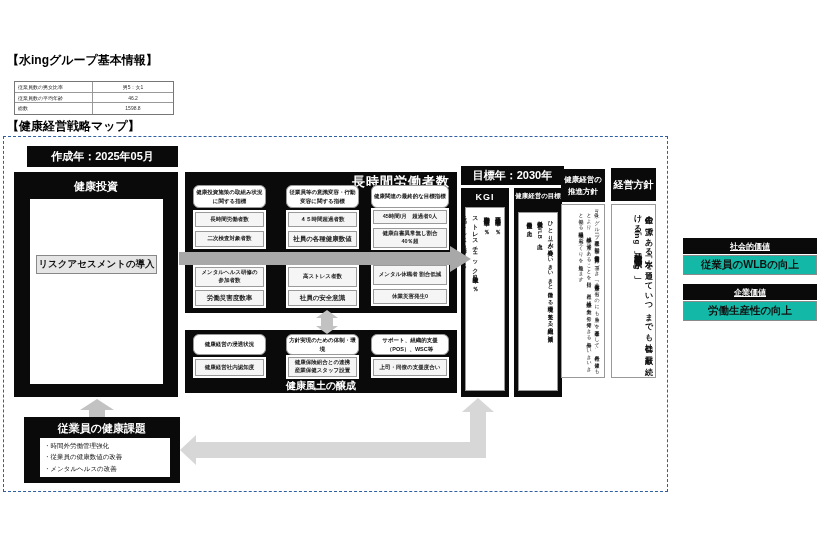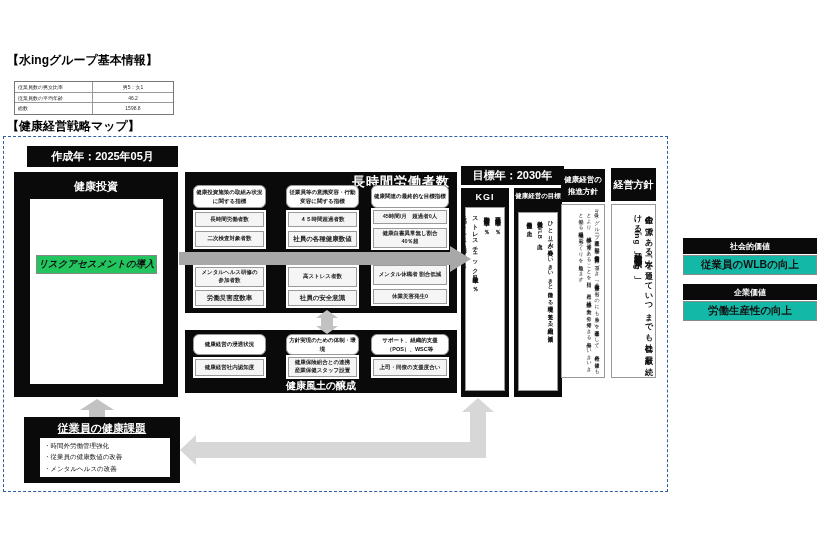--- a/index.html
+++ b/index.html
@@ -28,21 +28,21 @@
 
   .card-header { background:#fff; border:1px solid #999; border-radius:6px; display:flex; align-items:center; justify-content:center; text-align:center; font-weight:bold; font-size:5.5px; line-height:1.5; padding:1px 2px; }
   .kpi-item { background:#f5f5f5; border:1px solid #9a9a9a; box-shadow:0 0 0 2px #fff; display:flex; align-items:center; justify-content:center; text-align:center; font-size:5.5px; font-weight:bold; color:#222; line-height:1.45; padding:1px 3px; }
 
   .vcard { background:#fff; border:1px solid #999; }
   .vtext { writing-mode:vertical-rl; text-orientation:mixed; }
   .v-line { font-weight:bold; font-size:6px; letter-spacing:.5px; margin-left:2px; line-height:1.55; }
   .v-par { font-size:5px; letter-spacing:.4px; line-height:1.6; color:#111; }
   .v-policy { font-size:8px; font-weight:bold; letter-spacing:1px; line-height:1.35; color:#111; }
 
-  .value-bar { background:#0a0a0a; color:#fff; font-weight:bold; font-size:8px; display:flex; align-items:center; justify-content:center; }
+  .value-bar { background:#0a0a0a; color:#fff; font-weight:bold; font-size:8px; display:flex; align-items:center; justify-content:center;text-decoration:underline; }
   .value-box { background:#14b8a6; border:1px solid #8a8a8a; font-weight:bold; font-size:10.5px; display:flex; align-items:center; justify-content:center; }
 
   .issues-box { background:#fff; font-size:6.5px; line-height:1.75; padding:2px 4px; color:#111; }
 
   .tri { width:0; height:0; }
 </style>
 </head>
 <body>
 
 <div class="page">
@@ -66,21 +66,21 @@
 
   <div class="abs sec-title" style="left:7px; top:118px;">【健康経営戦略マップ】</div>
 
   <div class="abs dashed-frame" style="left:3px; top:136px; width:665px; height:356px;"></div>
 
   <div class="abs blackbar" style="left:27px; top:146px; width:151px; height:21px; font-size:11px;">作成年：2025年05月</div>
 
   <div class="abs panel" style="left:14px; top:172px; width:164px; height:225px;"></div>
   <div class="abs panel-title" style="left:14px; top:179px; width:164px; font-size:11px;">健康投資</div>
   <div class="abs invest-box" style="left:30px; top:199px; width:133px; height:185px;"></div>
-  <div class="abs invest-item" style="left: 36px; top: 255px; width: 121px; height: 19px; background-color: #22c55e; font-style: italic;">リスクアセスメントの導入</div>
+  <div class="abs invest-item" style="left: 36px; top: 255px; width: 121px; height: 19px; background-color: #e5e5e5;">リスクアセスメントの導入</div>
 
   <div class="abs panel" style="left:185px; top:172px; width:272px; height:141px;"></div>
   <div class="abs panel-title" style="left:280px; top:173px; width:173px; font-size:13px; letter-spacing:1px; text-align:right; padding-right:3px;">長時間労働者数</div>
 
   <div class="abs card-header" style="left:193px; top:185px; width:73px; height:23px;">健康投資施策の取組み状況に関する指標</div>
   <div class="abs kpi-item" style="left:195px; top:212px; width:69px; height:15px;">長時間労働者数</div>
   <div class="abs kpi-item" style="left:195px; top:231px; width:69px; height:16px;">二次検査対象者数</div>
   <div class="abs kpi-item" style="left:195px; top:267px; width:69px; height:20px;">メンタルヘルス研修の参加者数</div>
   <div class="abs kpi-item" style="left:195px; top:290px; width:69px; height:16px; font-size:6.5px;">労働災害度数率</div>
 
@@ -140,21 +140,21 @@
   <div class="abs vcard vtext" style="left:611px; top:204px; width:45px; height:174px; padding:4px 2px;">
     <div class="v-policy">生命の源である「水」を通していつまでも社会に貢献し続ける「ing」持続的成長企業「水ing」</div>
   </div>
 
   <div class="abs value-bar" style="left:683px; top:238px; width:134px; height:16px;">社会的価値</div>
   <div class="abs value-box" style="left:683px; top:255px; width:134px; height:20px;">従業員のWLBの向上</div>
   <div class="abs value-bar" style="left:683px; top:284px; width:134px; height:16px;">企業価値</div>
   <div class="abs value-box" style="left:683px; top:301px; width:134px; height:20px;">労働生産性の向上</div>
 
   <div class="abs panel" style="left:24px; top:417px; width:156px; height:66px;"></div>
-  <div class="abs panel-title" style="left:24px; top:421px; width:156px; font-size:11px;text-decoration:underline;">従業員の健康課題</div>
+  <div class="abs panel-title" style="left:24px; top:421px; width:156px; font-size:11px;">従業員の健康課題</div>
   <div class="abs issues-box" style="left:40px; top:438px; width:130px; height:39px;">
     <div>・時間外労働管理強化</div>
     <div>・従業員の健康数値の改善</div>
     <div>・メンタルヘルスの改善</div>
   </div>
 
   <div class="abs tri" style="left:80px; top:399px; border-left:17px solid transparent; border-right:17px solid transparent; border-bottom:11px solid #C2C2C2;"></div>
   <div class="abs" style="left:89px; top:410px; width:16px; height:7px; background:#C2C2C2;"></div>
 
   <div class="abs tri" style="left:462px; top:398px; border-left:16px solid transparent; border-right:16px solid transparent; border-bottom:14px solid #D7D7D7;"></div>

